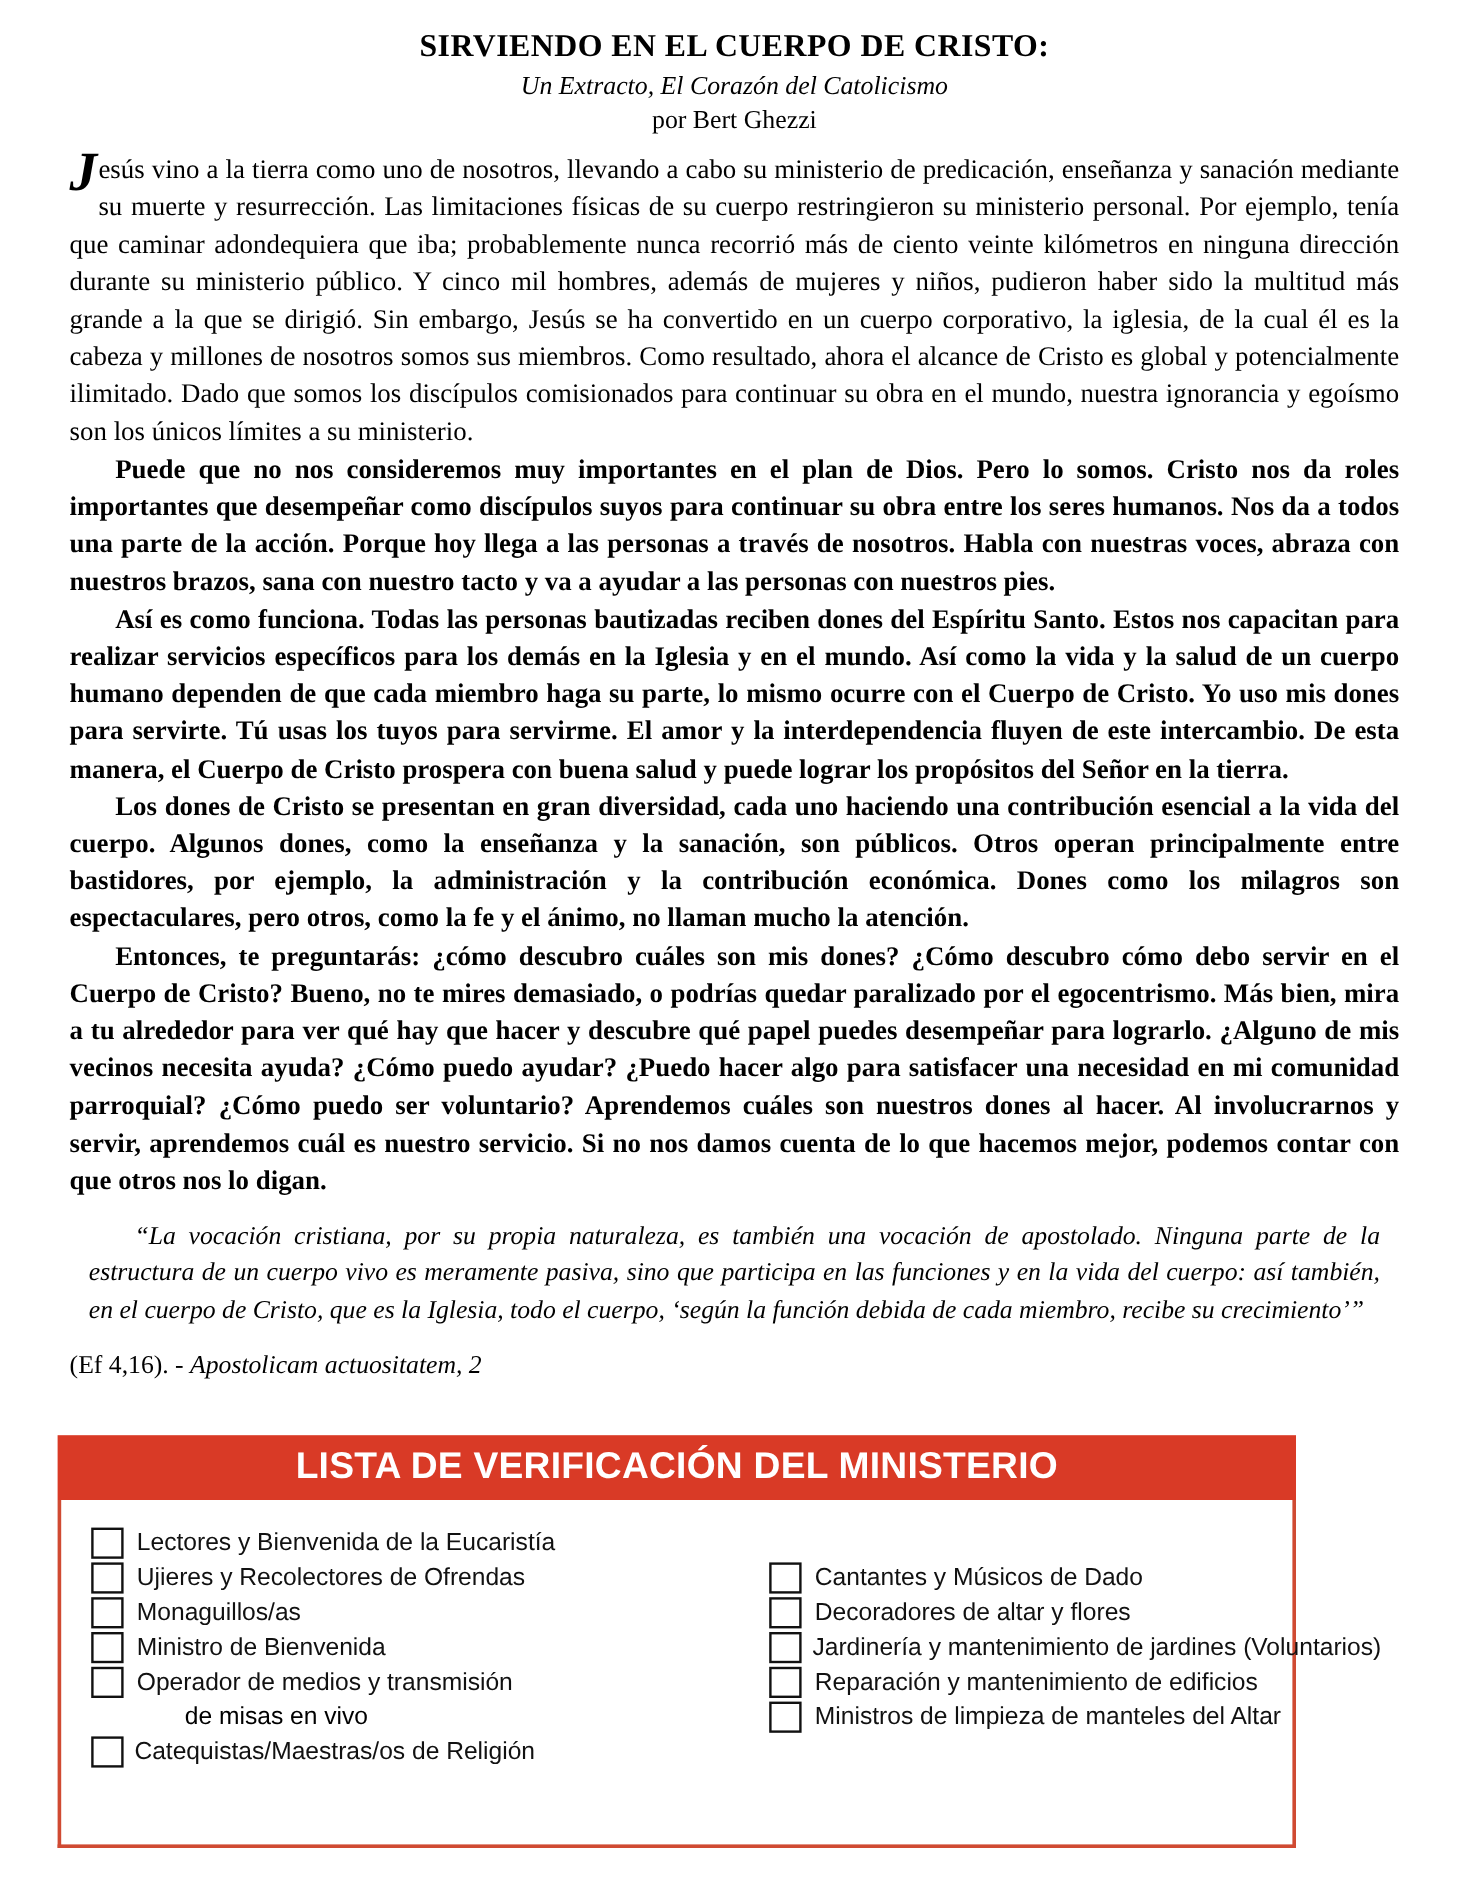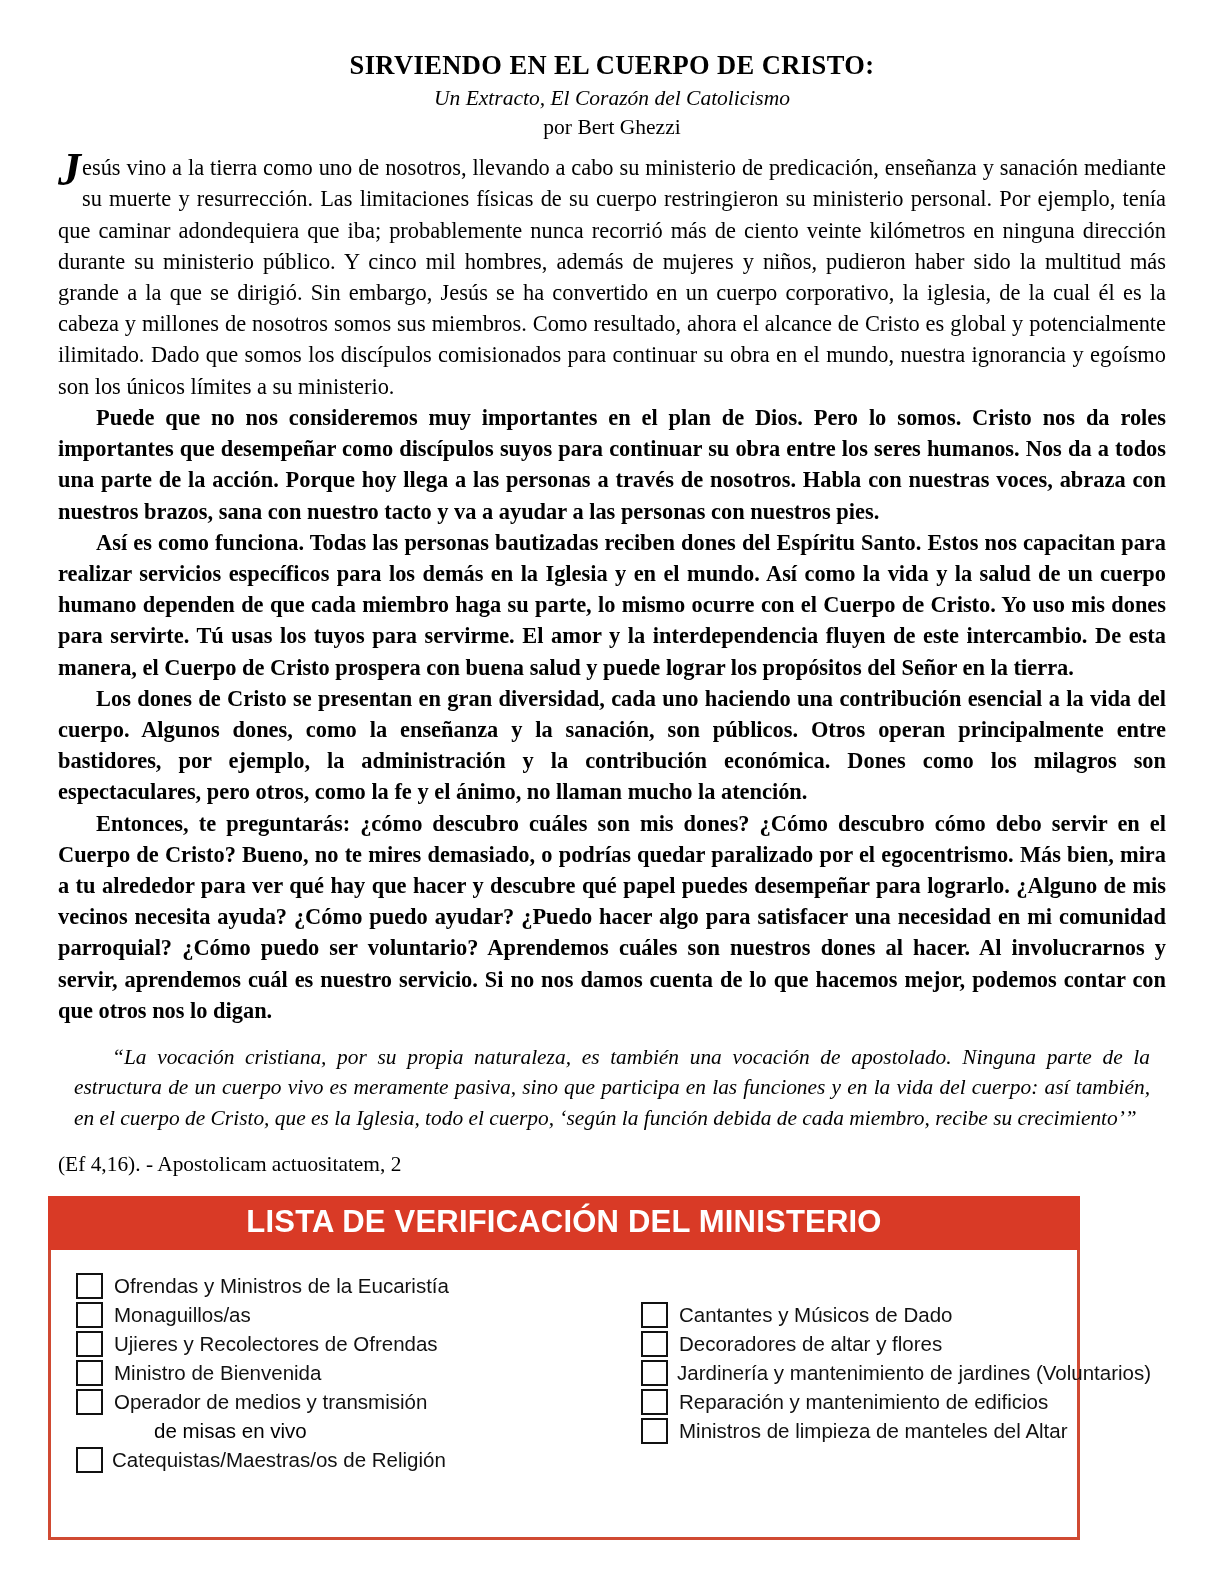--- a/index.html
+++ b/index.html
@@ -18,21 +18,21 @@
     position: relative;
     width: 1224px;
     height: 1584px;
     box-sizing: border-box;
     padding: 0 58px;
   }
 
   
   .title-block {
     text-align: center;
-    padding-top: 51px;
+    padding-top: 24px;
   }
   .doc-title {
     font-size: 26.5px;
     font-weight: bold;
     letter-spacing: 0.4px;
     line-height: 1.12;
     margin: 0;
   }
   .doc-subtitle {
     font-size: 21.5px;
@@ -86,20 +86,21 @@
     font-size: 21.4px;
     line-height: 30.5px;
     margin: 0;
     text-align: left;
   }
   .quote-tail .roman {
     font-style: normal;
     margin-top: 43px;
   }
   .quote-tail .ital {
+    font-style: italic;
   }
 
   
   .checklist {
     position: absolute;
     left: 48px;
     top: 1196px;
     width: 1032px;
   }
   .checklist-banner {
@@ -191,31 +192,31 @@
   <div class="checklist">
 
     <div class="checklist-banner">LISTA DE VERIFICACIÓN DEL MINISTERIO</div>
 
     <div class="checklist-body">
 
       <div class="col col-left">
 
         <div class="check-row">
           <span class="checkbox"></span>
-          <span class="check-label">Ofrendas y Ministros de la Eucaristía</span>
+          <span class="check-label">Lectores y Bienvenida de la Eucaristía</span>
+        </div>
+
+        <div class="check-row">
+          <span class="checkbox"></span>
+          <span class="check-label">Ujieres y Recolectores de Ofrendas</span>
         </div>
 
         <div class="check-row">
           <span class="checkbox"></span>
           <span class="check-label">Monaguillos/as</span>
-        </div>
-
-        <div class="check-row">
-          <span class="checkbox"></span>
-          <span class="check-label">Ujieres y Recolectores de Ofrendas</span>
         </div>
 
         <div class="check-row">
           <span class="checkbox"></span>
           <span class="check-label">Ministro de Bienvenida</span>
         </div>
 
         <div class="check-row">
           <span class="checkbox"></span>
           <span class="check-label">Operador de medios y transmisión</span>

